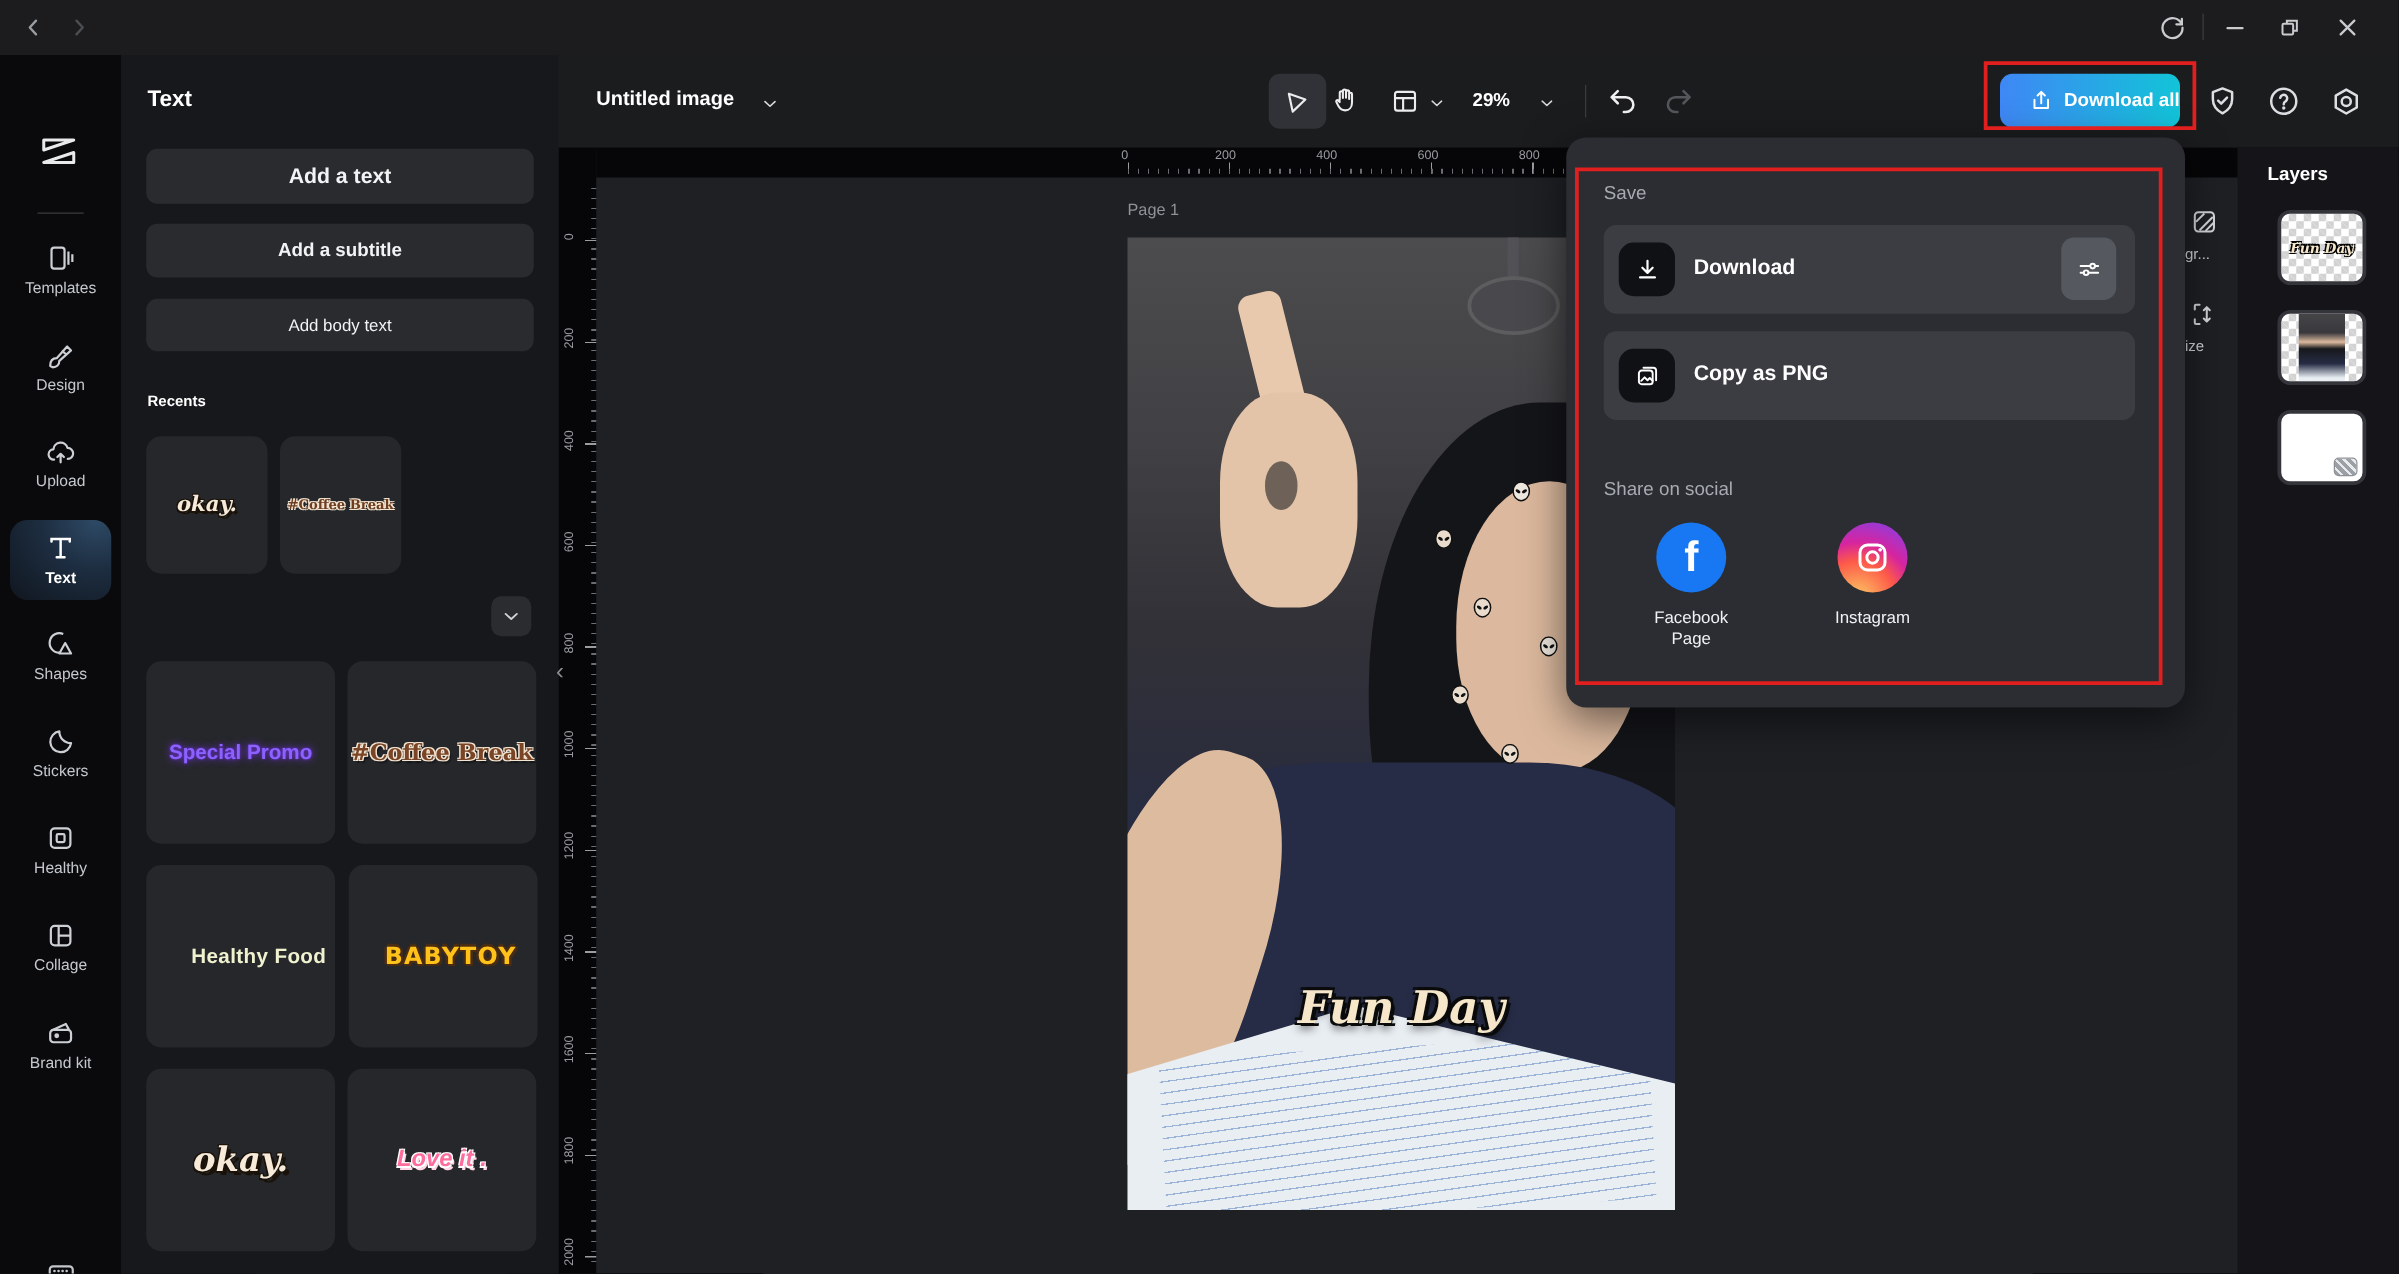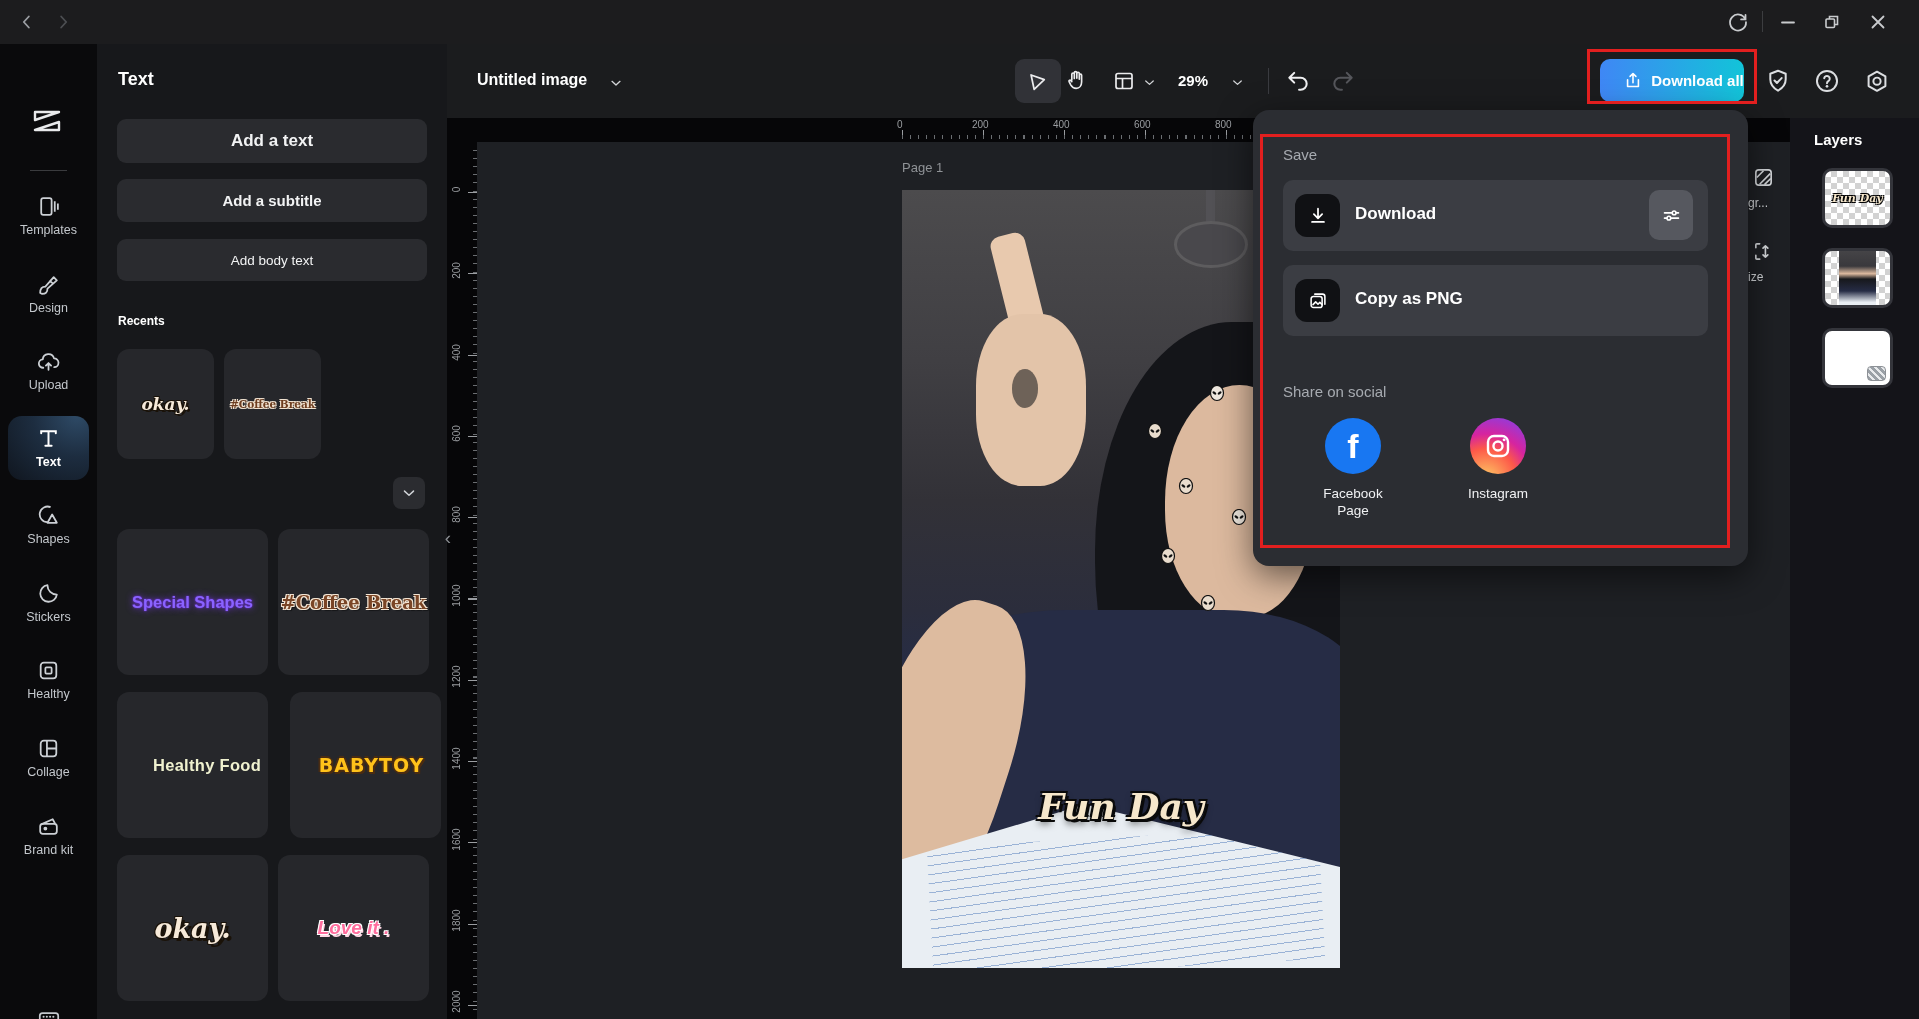--- a/index.html
+++ b/index.html
@@ -295,29 +295,29 @@
       <span class="t-coffee-sm">#Coffee Break</span>
     </div>
 
     <div class="abs chevbtn" style="left:296px; top:433px;">
       <svg viewBox="0 0 24 24" width="18" height="18" fill="none" stroke="currentColor" stroke-width="2" stroke-linecap="round" stroke-linejoin="round">
           <path d="M6 9.5 L12 15 L18 9.5"></path>
         </svg>
     </div>
 
     <div class="abs tcard" style="left:20px; top:485px;">
-      <span class="t-promo">Special Shapes</span>
+      <span class="t-promo">Special Promo</span>
     </div>
     <div class="abs tcard" style="left:181px; top:485px;">
       <span class="t-coffee-lg">#Coffee Break</span>
     </div>
     <div class="abs tcard" style="left:20px; top:648px;padding-left:29px;">
       <span class="t-healthy">Healthy Food</span>
     </div>
-    <div class="abs tcard" style="left:193px; top:648px;padding-left:12px;">
+    <div class="abs tcard" style="left:182px; top:648px;padding-left:12px;">
       <span class="t-baby">BABYTOY</span>
     </div>
     <div class="abs tcard" style="left:20px; top:811px;">
       <span class="t-okay-lg">okay.</span>
     </div>
     <div class="abs tcard" style="left:181px; top:811px;">
       <span class="t-love">Love it .</span>
     </div>
   </div>
 

